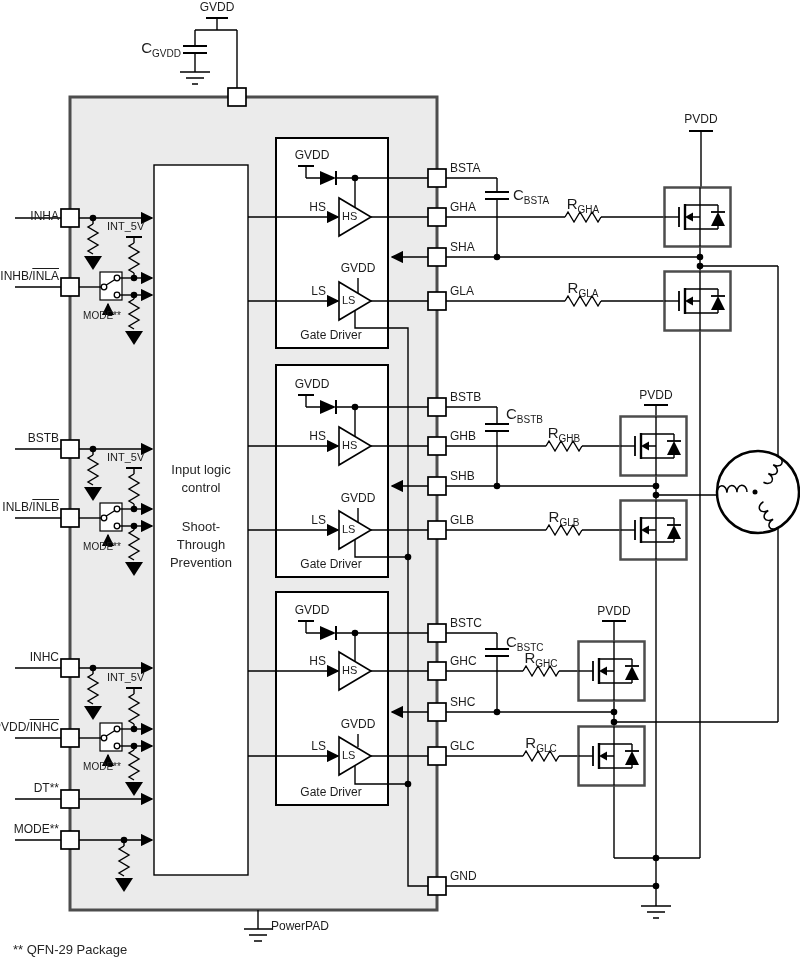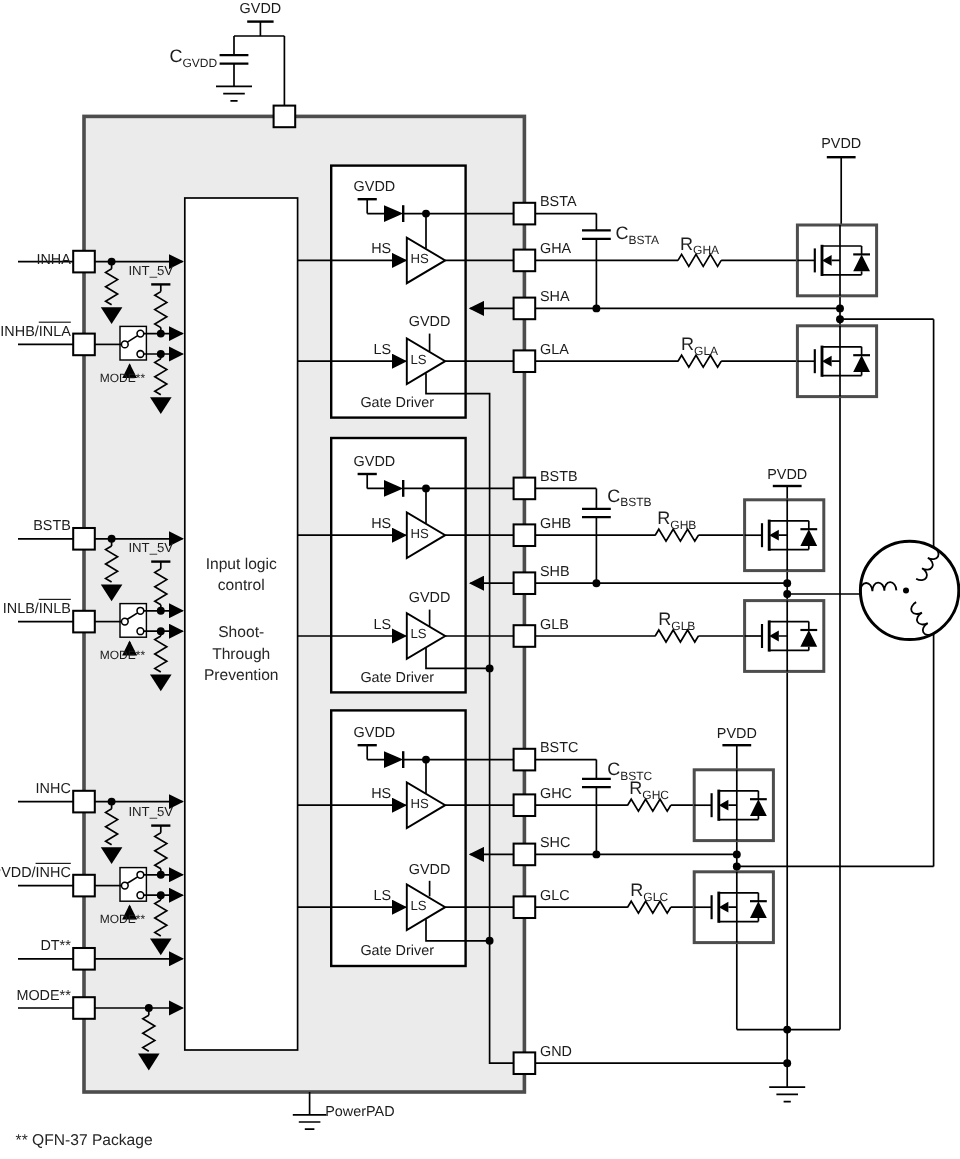--- a/index.html
+++ b/index.html
@@ -362,15 +362,15 @@
   <span class="lbl comp ca" style="left:564px;top:509px"><span>R</span><sub>GLB</sub></span>
   <span class="lbl comp" style="left:506px;top:634px"><span>C</span><sub>BSTC</sub></span>
   <span class="lbl comp ca" style="left:541px;top:650px"><span>R</span><sub>GHC</sub></span>
   <span class="lbl comp ca" style="left:541px;top:735px"><span>R</span><sub>GLC</sub></span>
 
   <span class="lbl ca" style="left:701px;top:113px">PVDD</span>
   <span class="lbl ca" style="left:656px;top:389px">PVDD</span>
   <span class="lbl ca" style="left:614px;top:605px">PVDD</span>
 
   <span class="lbl" style="left:271px;top:920px">PowerPAD</span>
-  <span class="lbl fs13" style="left:13px;top:943px">** QFN-37 Package</span>
+  <span class="lbl fs13" style="left:13px;top:943px">** QFN-29 Package</span>
 </div>
 </div>
 
 </body></html>

